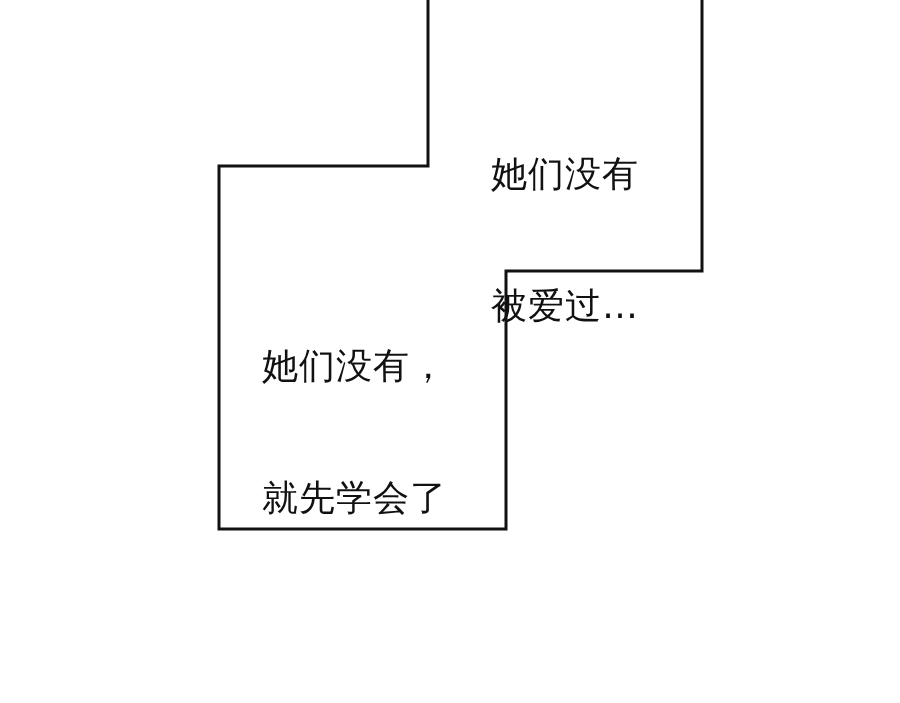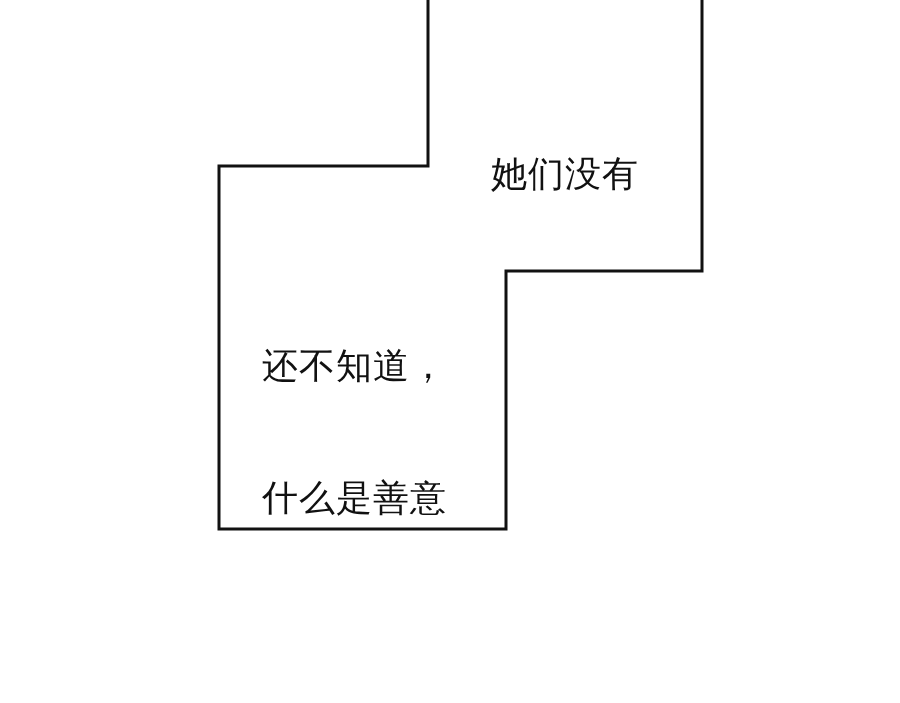--- a/index.html
+++ b/index.html
@@ -44,19 +44,20 @@
   </style>
 </head>
 <body>
 
 <svg class="panel-outline" viewBox="0 0 900 703" xmlns="http://www.w3.org/2000/svg">
   <path d="M428,0 L428,166 L219,166 L219,529 L506,529 L506,271 L702,271 L702,0" fill="none" stroke="#111111" stroke-width="3" stroke-linejoin="miter"></path>
 </svg>
 
 <div class="caption caption-top">
   <span class="line">她们没有</span>
+  <span class="line">被爱过…</span>
 </div>
 
 <div class="caption caption-bottom">
-  <span class="line">还不知道，</span>
-  <span class="line">什么是善意</span>
+  <span class="line">她们没有，</span>
+  <span class="line">就先学会了</span>
   
 </div>
 
 </body></html>

